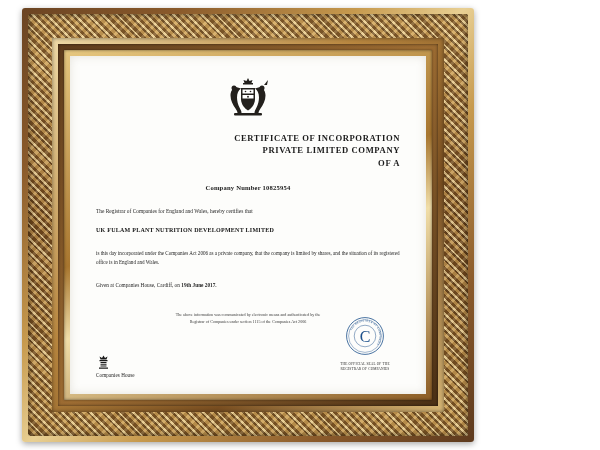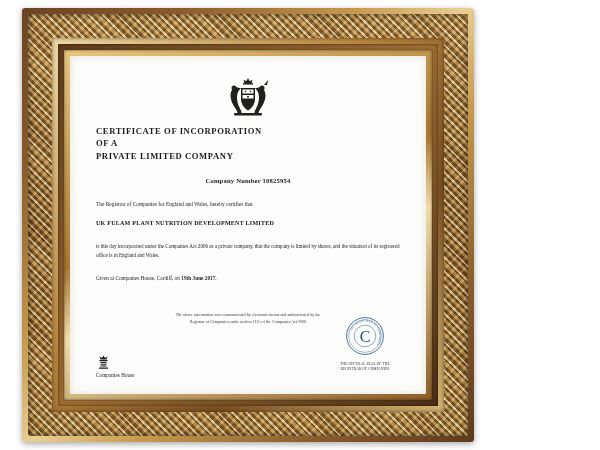--- a/index.html
+++ b/index.html
@@ -99,27 +99,27 @@
   
   .crest {
     display: block;
     margin: 6px auto 0 auto;
     width: 54px;
     height: 46px;
   }
 
   
   .cert-title {
-    text-align: left;
+    text-align: right;
     font-family: "Liberation Serif", serif;
     font-weight: bold;
     font-size: 8.6px;
     letter-spacing: 0.6px;
     color: #1a1a1a;
-    margin-top: 3px;
+    margin-top: 10px;
     line-height: 1.45;
   }
   .cert-title div { white-space: nowrap; }
 
   .company-number {
     text-align: center;
     font-size: 6.6px;
     font-weight: bold;
     color: #1a1a1a;
     margin-top: 15px;
@@ -253,22 +253,22 @@
             <rect x="43" y="27" width="22" height="8"></rect>
             <rect x="43" y="38" width="22" height="7"></rect>
             <circle cx="49" cy="31" r="1.6" fill="#23201c"></circle>
             <circle cx="59" cy="31" r="1.6" fill="#23201c"></circle>
             <circle cx="54" cy="41.5" r="1.8" fill="#23201c"></circle>
           </g>
         </svg>
 
         <div class="cert-title">
           <div>CERTIFICATE OF INCORPORATION</div>
+          <div>PRIVATE LIMITED COMPANY</div>
           <div>OF A</div>
-          <div>PRIVATE LIMITED COMPANY</div>
         </div>
 
         <div class="company-number">
           <span>Company Number</span>
           <span>10825954</span>
         </div>
 
         <div class="body-text">The Registrar of Companies for England and Wales, hereby certifies that</div>
 
         <div class="company-name">UK FULAM PLANT NUTRITION DEVELOPMENT LIMITED</div>

